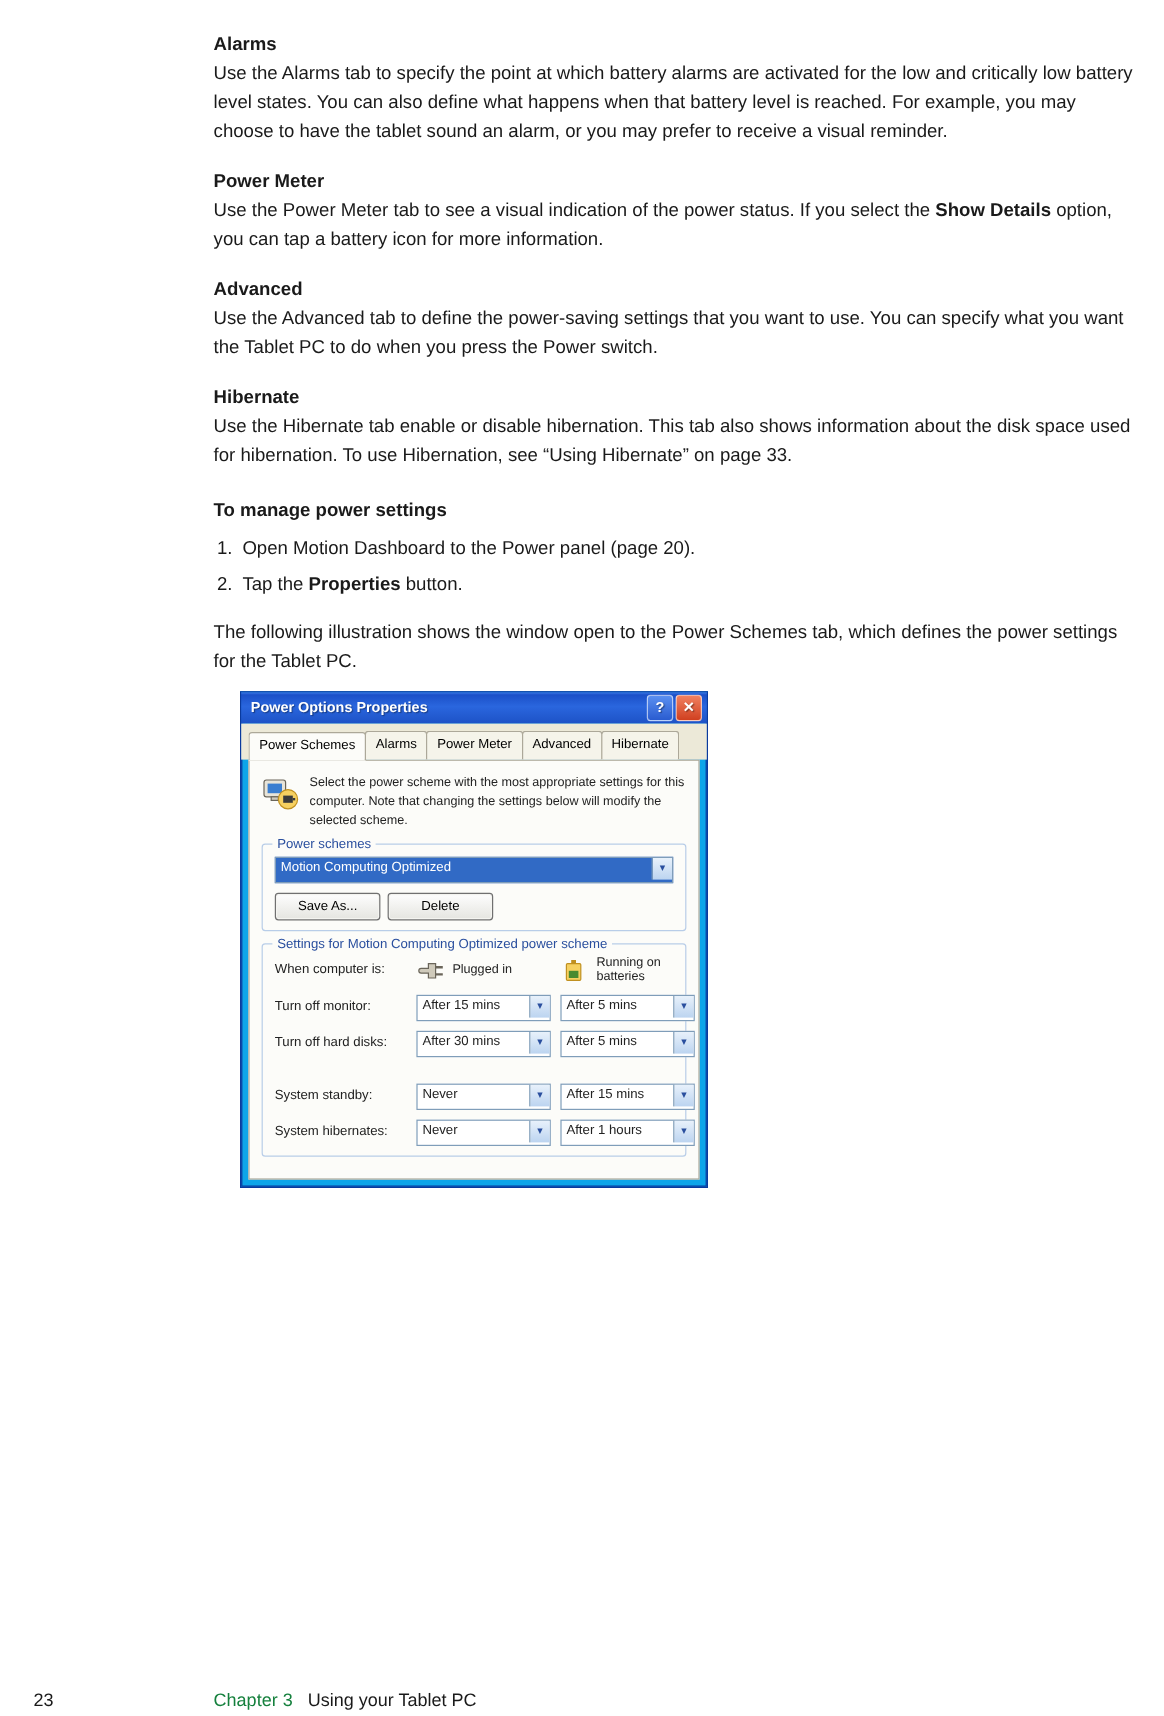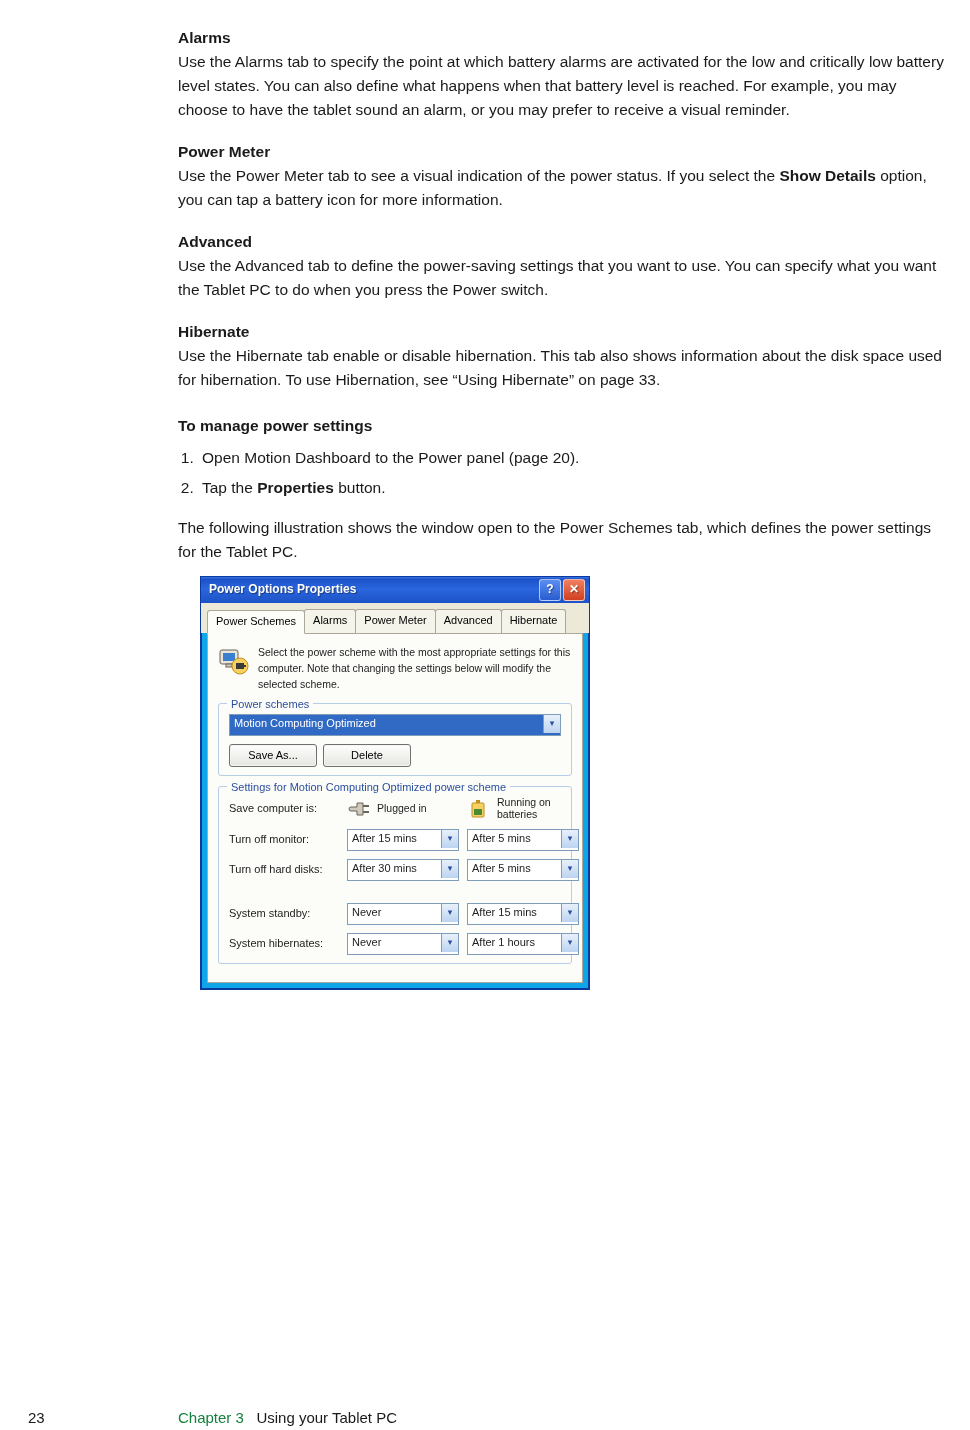--- a/index.html
+++ b/index.html
@@ -302,21 +302,21 @@
           </div>
           <div class="btnrow-right">
             <div class="btn">Save As...</div>
             <div class="btn">Delete</div>
           </div>
         </div>
 
         <div class="fieldset">
           <div class="legend">Settings for Motion Computing Optimized power scheme</div>
           <div class="settings-grid">
-            <div>Save computer is:</div>
+            <div>When computer is:</div>
             <div class="hdr-cell">
               <span class="hdr-icon">
                 <svg viewBox="0 0 24 24" width="24" height="24">
                   <path d="M4 14 Q2 14 2 12 Q2 10 4 10 L10 10 L10 6 L16 6 L16 18 L10 18 L10 14 Z" fill="#cfcabb" stroke="#6a655a"></path>
                   <line x1="16" y1="9" x2="22" y2="9" stroke="#6a655a" stroke-width="2"></line>
                   <line x1="16" y1="15" x2="22" y2="15" stroke="#6a655a" stroke-width="2"></line>
                 </svg>
               </span>
               <span>Plugged in</span>
             </div>

